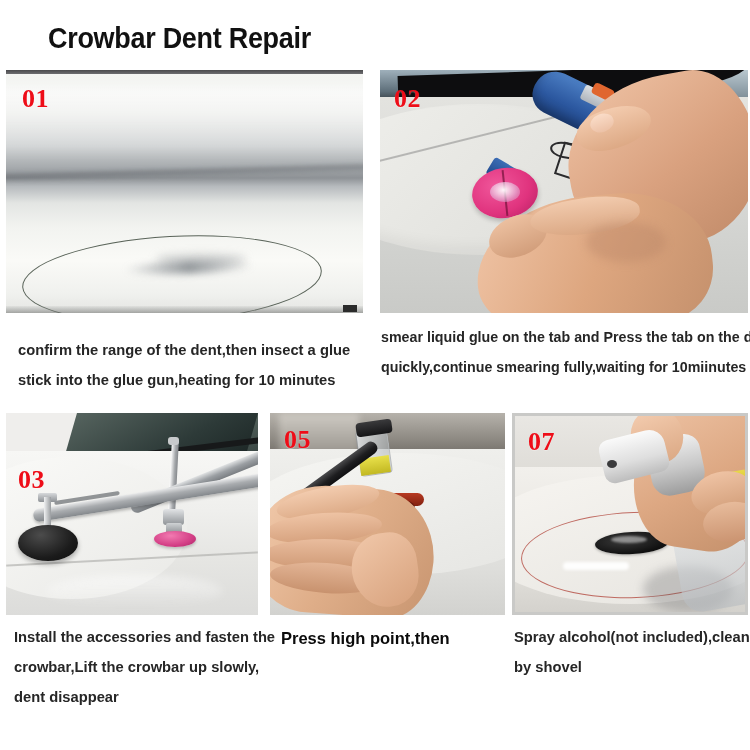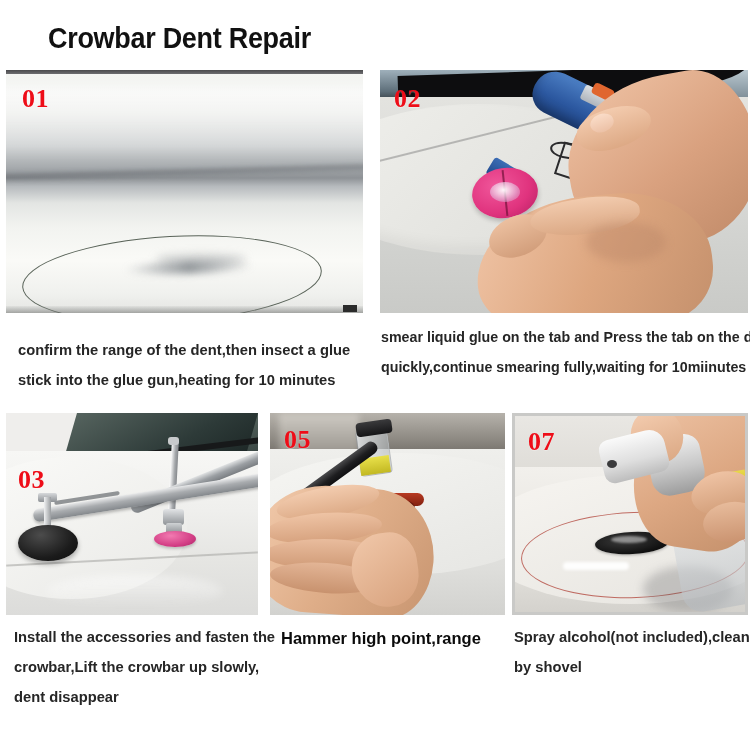--- a/index.html
+++ b/index.html
@@ -679,21 +679,21 @@
     <div class="f1"></div>
     <div class="f2"></div>
     <div class="f3"></div>
     <div class="f4"></div>
     <div class="thumb"></div>
   </div>
   <div class="badge" style="left:14px; top:12px;">05</div>
 </div>
 
 <div class="caption cap-heavy" style="left:281px; top:622px; width:230px;">
-  <span class="line">Hammer high point,range</span>
+  <span class="line">Press high point,then</span>
 </div>
 
 <div class="panel" id="p5">
   <div class="inner photo">
     <div class="bgtop"></div>
     <div class="hood"></div>
     <div class="hoodcurve"></div>
     <div class="shadow"></div>
     <div class="oval"></div>
     <div class="scratch"></div>

